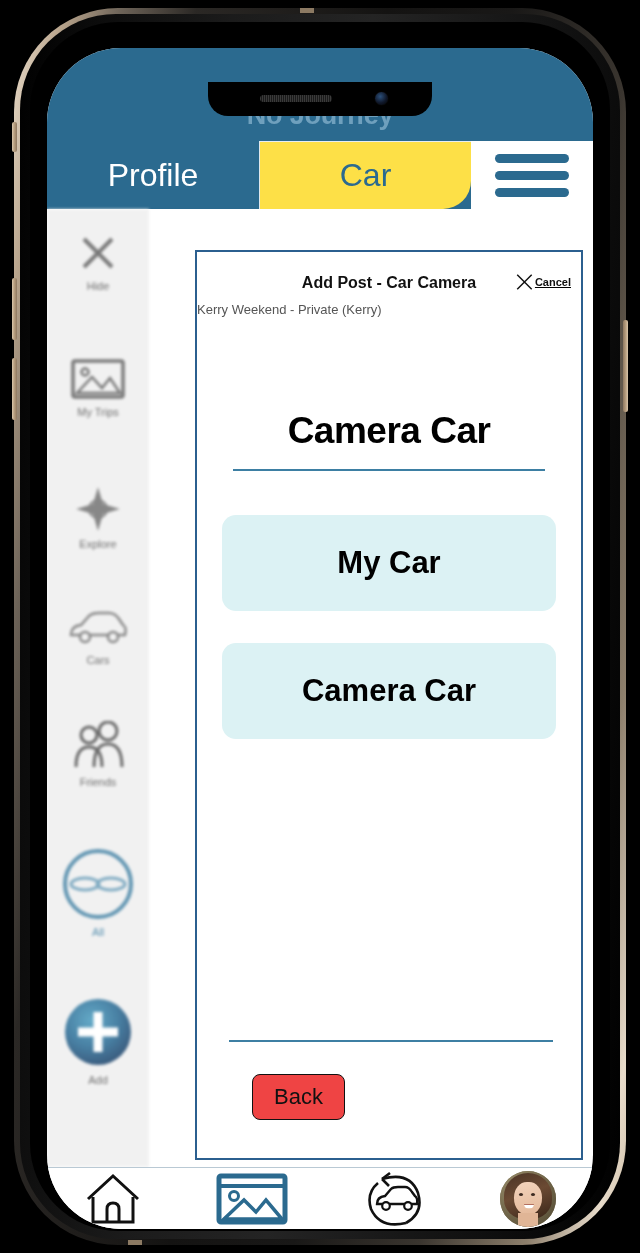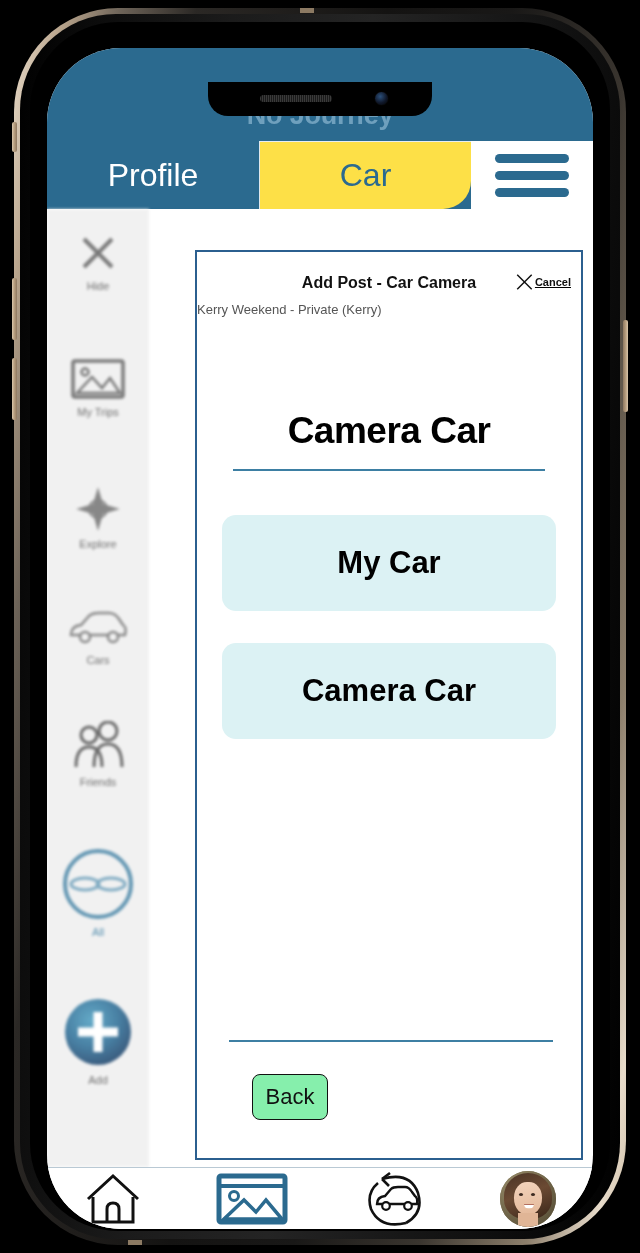--- a/index.html
+++ b/index.html
@@ -126,22 +126,22 @@
   .opt-btn{
     width:100%; height:96px; background:#dcf2f4; border:none; border-radius:14px;
     display:flex; align-items:center; justify-content:center;
     font-size:31px; font-weight:bold; color:#000; margin-bottom:32px;
     font-family:"Liberation Sans", sans-serif; cursor:pointer;
   }
   .divider-bottom{
     position:absolute; left:32px; bottom:116px; width:324px; height:2px; background:#3d7fa3;
   }
   .back-btn{
-    position:absolute; left:55px; bottom:38px; width:76px; height:46px;
-    background:#86efac; border:1.5px solid #111; border-radius:8px;
+    position:absolute; left:55px; bottom:38px; width:93px; height:46px;
+    background:#ef4444; border:1.5px solid #111; border-radius:8px;
     font-size:22px; color:#111; font-family:"Liberation Sans", sans-serif; cursor:pointer;
   }
 
   
   .bottom-nav{
     position:absolute; left:0; bottom:0; width:546px; height:62px;
     background:#fff; border-top:1px solid #b9c9d4;
     display:flex; align-items:center; justify-content:space-around;
   }
   .nav-item{ display:flex; align-items:center; justify-content:center; cursor:pointer; }

